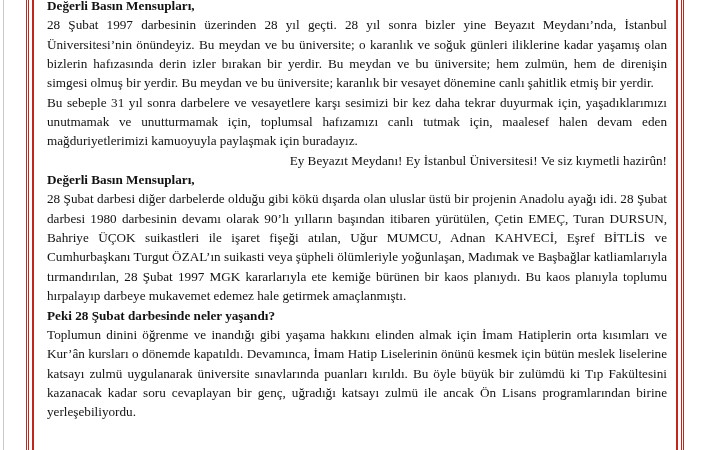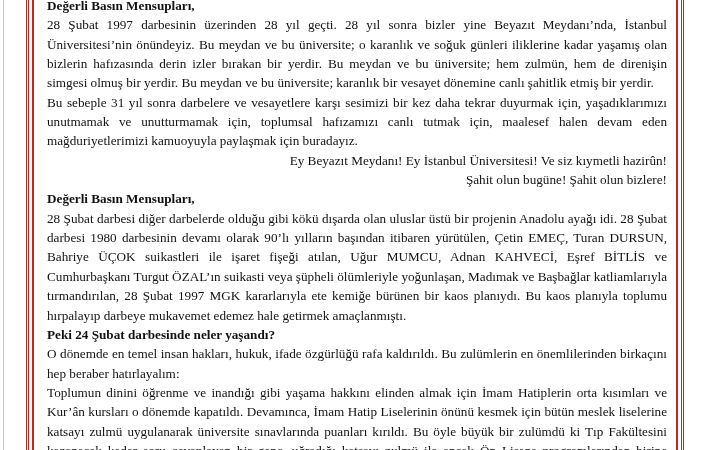--- a/index.html
+++ b/index.html
@@ -81,23 +81,21 @@
 
   <div class="page-edge-rule"></div>
 
   <div class="framed-box">
     <div class="content">
 
       <p class="para heading">Değerli Basın Mensupları,</p>
       <p class="para">28 Şubat 1997 darbesinin üzerinden 28 yıl geçti. 28 yıl sonra bizler yine Beyazıt Meydanı’nda, İstanbul Üniversitesi’nin önündeyiz. Bu meydan ve bu üniversite; o karanlık ve soğuk günleri iliklerine kadar yaşamış olan bizlerin hafızasında derin izler bırakan bir yerdir. Bu meydan ve bu üniversite; hem zulmün, hem de direnişin simgesi olmuş bir yerdir. Bu meydan ve bu üniversite; karanlık bir vesayet dönemine canlı şahitlik etmiş bir yerdir.</p>
       <p class="para">Bu sebeple 31 yıl sonra darbelere ve vesayetlere karşı sesimizi bir kez daha tekrar duyurmak için, yaşadıklarımızı unutmamak ve unutturmamak için, toplumsal hafızamızı canlı tutmak için, maalesef halen devam eden mağduriyetlerimizi kamuoyuyla paylaşmak için buradayız.</p>
       <p class="para plain">Ey Beyazıt Meydanı! Ey İstanbul Üniversitesi! Ve siz kıymetli hazirûn!</p>
-      <p class="para plain">Şahit olun bugüne! Şahit olun bizlere!</p>
       <p class="para heading">Değerli Basın Mensupları,</p>
       <p class="para">28 Şubat darbesi diğer darbelerde olduğu gibi kökü dışarda olan uluslar üstü bir projenin Anadolu ayağı idi. 28 Şubat darbesi 1980 darbesinin devamı olarak 90’lı yılların başından itibaren yürütülen, Çetin EMEÇ, Turan DURSUN, Bahriye ÜÇOK suikastleri ile işaret fişeği atılan, Uğur MUMCU, Adnan KAHVECİ, Eşref BİTLİS ve Cumhurbaşkanı Turgut ÖZAL’ın suikasti veya şüpheli ölümleriyle yoğunlaşan, Madımak ve Başbağlar katliamlarıyla tırmandırılan, 28 Şubat 1997 MGK kararlarıyla ete kemiğe bürünen bir kaos planıydı. Bu kaos planıyla toplumu hırpalayıp darbeye mukavemet edemez hale getirmek amaçlanmıştı.</p>
-      <p class="para heading">Peki 24 Şubat darbesinde neler yaşandı?</p>
-      <p class="para">O dönemde en temel insan hakları, hukuk, ifade özgürlüğü rafa kaldırıldı. Bu zulümlerin en önemlilerinden birkaçını hep beraber hatırlayalım:</p>
+      <p class="para heading">Peki 28 Şubat darbesinde neler yaşandı?</p>
       <p class="para">Toplumun dinini öğrenme ve inandığı gibi yaşama hakkını elinden almak için İmam Hatiplerin orta kısımları ve Kur’ân kursları o dönemde kapatıldı. Devamınca, İmam Hatip Liselerinin önünü kesmek için bütün meslek liselerine katsayı zulmü uygulanarak üniversite sınavlarında puanları kırıldı. Bu öyle büyük bir zulümdü ki Tıp Fakültesini kazanacak kadar soru cevaplayan bir genç, uğradığı katsayı zulmü ile ancak Ön Lisans programlarından birine yerleşebiliyordu.</p>
 
     </div>
   </div>
 
 </div>
 
 </body></html>

